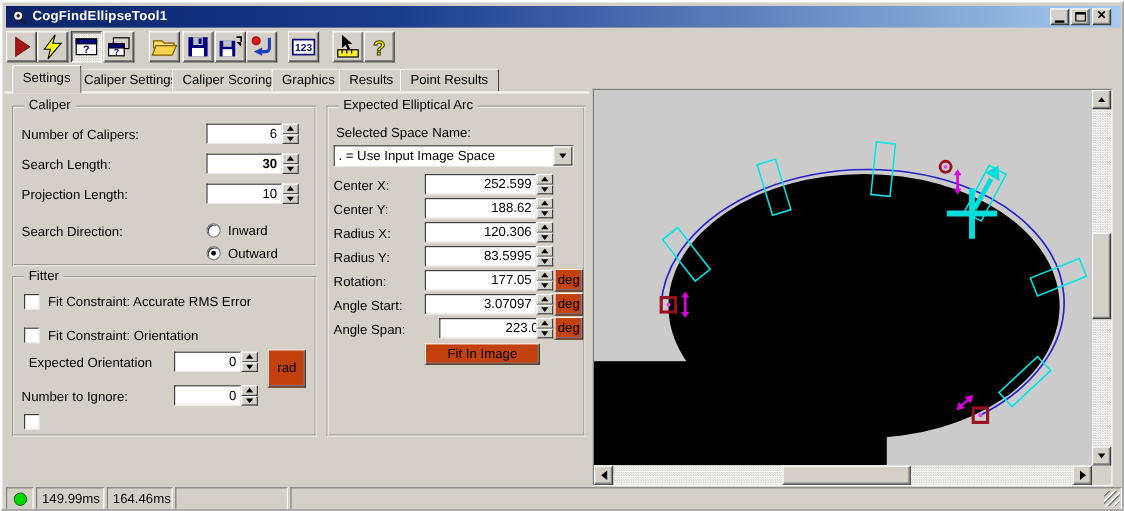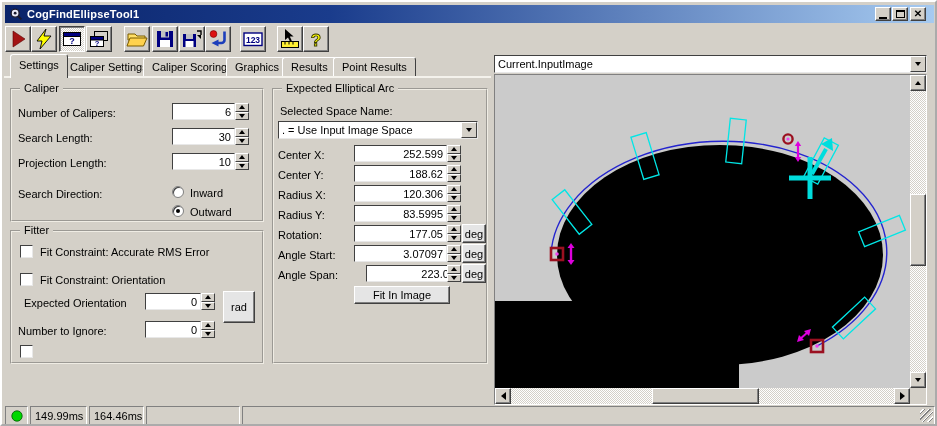--- a/index.html
+++ b/index.html
@@ -43,21 +43,21 @@
   .t-up { width:0; height:0; border-left:3px solid transparent; border-right:3px solid transparent; border-bottom:4px solid #000; }
   .t-dn { width:0; height:0; border-left:3px solid transparent; border-right:3px solid transparent; border-top:4px solid #000; }
   .t-left { width:0; height:0; border-top:4px solid transparent; border-bottom:4px solid transparent; border-right:5px solid #000; }
   .t-right { width:0; height:0; border-top:4px solid transparent; border-bottom:4px solid transparent; border-left:5px solid #000; }
   .radio { position:absolute; width:12px; height:12px; border-radius:50%; background:#fff;
     border:1px solid #808080; box-shadow:inset 1px 1px 0 #404040; }
   .radio.checked::after { content:""; position:absolute; left:3px; top:3px; width:4px; height:4px;
     border-radius:50%; background:#000; }
   .chk { position:absolute; width:13px; height:13px; background:#fff;
     border:1px solid; border-color:#404040 #e8e8e8 #e8e8e8 #404040; }
-  .btn { position:absolute; background:#e5e5e5; border:1px solid; border-color:#fff #404040 #404040 #fff;
+  .btn { position:absolute; background:#c2410c; border:1px solid; border-color:#fff #404040 #404040 #fff;
     box-shadow:inset -1px -1px 0 #808080; display:flex; align-items:center; justify-content:center; font-size:11px; }
   
   .combo { position:absolute; background:#fff; border:1px solid; border-color:#404040 #e8e8e8 #e8e8e8 #404040;
     display:flex; align-items:center; }
   .combo .txt { flex:1; padding-left:3px; white-space:nowrap; overflow:hidden; }
   .combo .drop { width:16px; align-self:stretch; background:#d4d0c8;
     border:1px solid; border-color:#fff #404040 #404040 #fff; display:flex; align-items:center; justify-content:center; }
   
   .frame { position:absolute; left:492px; top:72px; width:433px; height:331px;
     border:1px solid; border-color:#808080 #fff #fff #808080; background:#d4d0c8; }
@@ -190,21 +190,21 @@
   <div class="spin" style="left:233px;top:101px">
       <div class="sb">
         <i class="t-up"></i>
       </div>
       <div class="sb">
         <i class="t-dn"></i>
       </div>
     </div>
 
   <span class="lbl" style="left:16px;top:130px">Search Length:</span>
-  <input class="num" style="left: 170px; top: 126px; width: 63px;" readonly="" value="30">
+  <input class="num" style="left: 170px; top: 126px; width: 63px; font-weight: bold;" readonly="" value="30">
   <div class="spin" style="left:233px;top:126px">
       <div class="sb">
         <i class="t-up"></i>
       </div>
       <div class="sb">
         <i class="t-dn"></i>
       </div>
     </div>
 
   <span class="lbl" style="left:16px;top:155px">Projection Length:</span>
@@ -353,26 +353,20 @@
       </div>
     </div>
   <div class="btn" style="left:460px;top:262px;width:24px;height:19px">
       <span>deg</span>
     </div>
 
   <div class="btn" style="left:352px;top:284px;width:96px;height:18px">
       <span>Fit In Image</span>
     </div>
 
-  <div class="combo" style="left:492px;top:53px;width:433px;height:18px">
-    <span class="txt">Current.InputImage</span>
-    <span class="drop">
-        <i class="t-dn"></i>
-      </span>
-  </div>
 
   <div class="frame">
 
     <svg class="canvas" viewBox="0 0 415 313">
       <rect x="0" y="0" width="415" height="313" fill="#cbcbcb"></rect>
       <g>
         <rect x="0" y="226" width="244" height="87" fill="#000000"></rect>
         <ellipse cx="225" cy="180" rx="163" ry="110" fill="#000000"></ellipse>
       </g>
 

